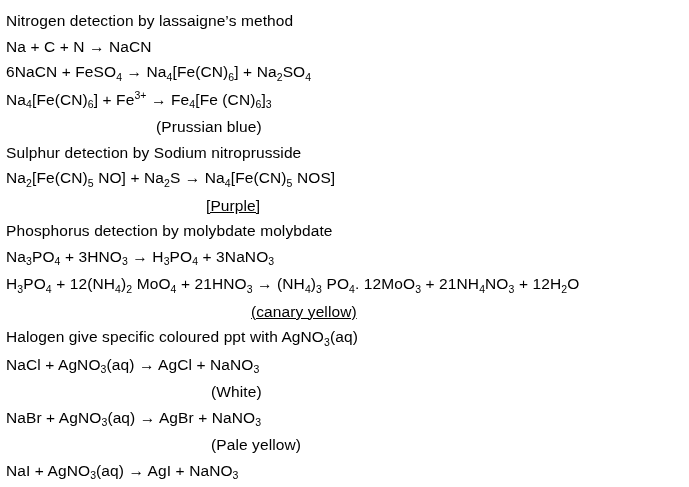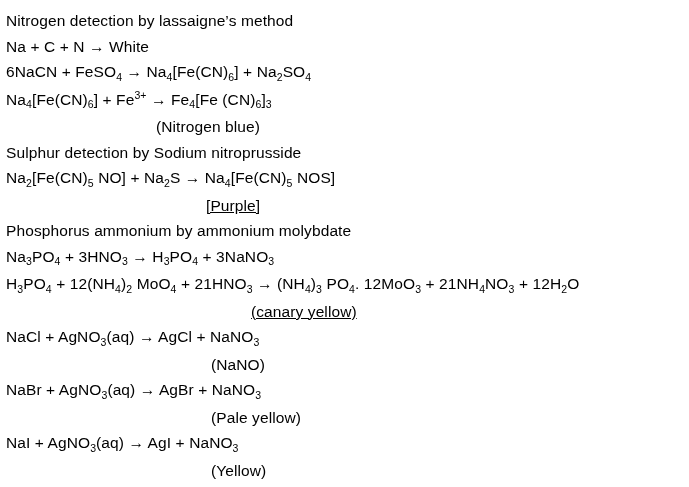--- a/index.html
+++ b/index.html
@@ -42,30 +42,31 @@
     vertical-align: baseline;
     position: relative;
     top: -6px;
   }
 </style>
 </head>
 <body>
 
 <div id="sheet">
     <div class="line">Nitrogen detection by lassaigne’s method</div>
-    <div class="line">Na + C + N → White</div>
+    <div class="line">Na + C + N → NaCN</div>
     <div class="line">6NaCN + FeSO<sub>4</sub> → Na<sub>4</sub>[Fe(CN)<sub>6</sub>] + Na<sub>2</sub>SO<sub>4</sub></div>
     <div class="line">Na<sub>4</sub>[Fe(CN)<sub>6</sub>] + Fe<sup>3+</sup> → Fe<sub>4</sub>[Fe (CN)<sub>6</sub>]<sub>3</sub></div>
-    <div class="line indent-1">(Nitrogen blue)</div>
+    <div class="line indent-1">(Prussian blue)</div>
     <div class="line">Sulphur detection by Sodium nitroprusside</div>
     <div class="line">Na<sub>2</sub>[Fe(CN)<sub>5</sub> NO] + Na<sub>2</sub>S → Na<sub>4</sub>[Fe(CN)<sub>5</sub> NOS]</div>
     <div class="line indent-2">[Purple]</div>
-    <div class="line">Phosphorus ammonium by ammonium molybdate</div>
+    <div class="line">Phosphorus detection by molybdate molybdate</div>
     <div class="line">Na<sub>3</sub>PO<sub>4</sub> + 3HNO<sub>3</sub> → H<sub>3</sub>PO<sub>4</sub> + 3NaNO<sub>3</sub></div>
     <div class="line">H<sub>3</sub>PO<sub>4</sub> + 12(NH<sub>4</sub>)<sub>2</sub> MoO<sub>4</sub> + 21HNO<sub>3</sub> → (NH<sub>4</sub>)<sub>3</sub> PO<sub>4</sub>. 12MoO<sub>3</sub> + 21NH<sub>4</sub>NO<sub>3</sub> + 12H<sub>2</sub>O</div>
     <div class="line indent-3">(canary yellow)</div>
+    <div class="line">Halogen give specific coloured ppt with AgNO<sub>3</sub>(aq)</div>
     <div class="line">NaCl + AgNO<sub>3</sub>(aq) → AgCl + NaNO<sub>3</sub></div>
-    <div class="line indent-5">(NaNO)</div>
+    <div class="line indent-5">(White)</div>
     <div class="line">NaBr + AgNO<sub>3</sub>(aq) → AgBr + NaNO<sub>3</sub></div>
     <div class="line indent-5">(Pale yellow)</div>
     <div class="line">NaI + AgNO<sub>3</sub>(aq) → AgI + NaNO<sub>3</sub></div>
     <div class="line indent-5">(Yellow)</div>
   </div>
 
 </body></html>

